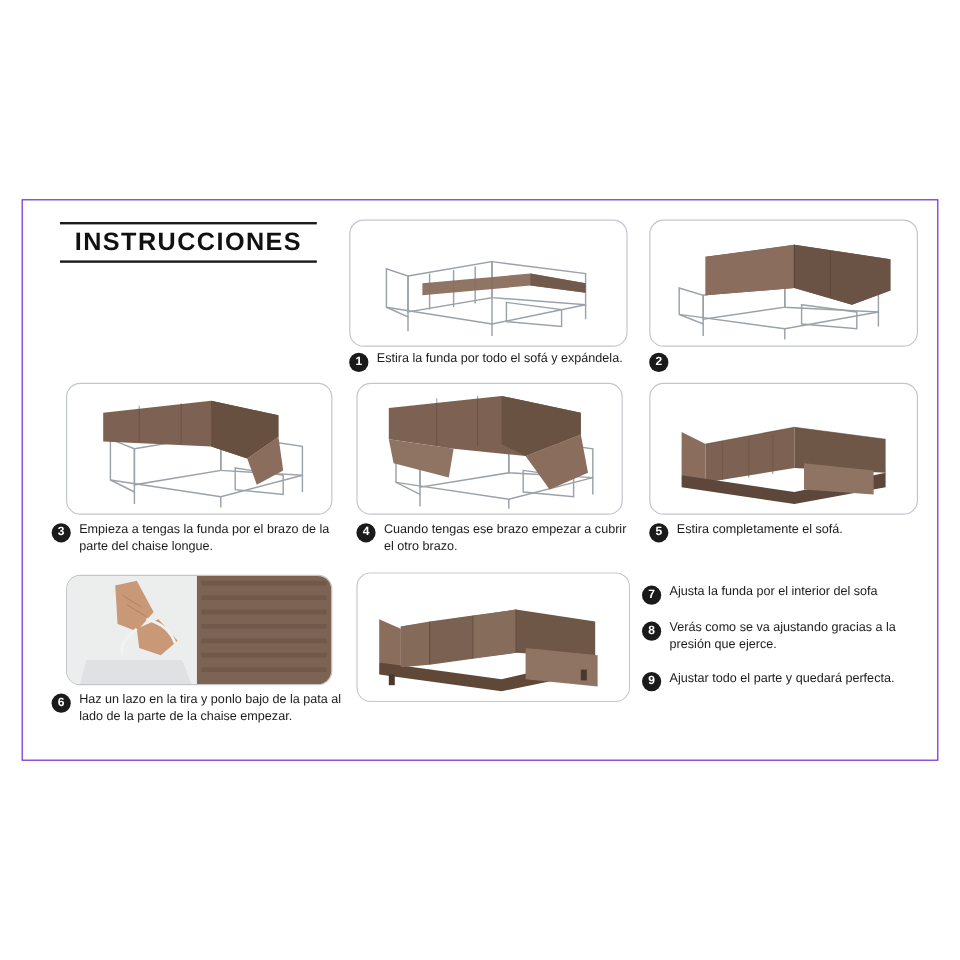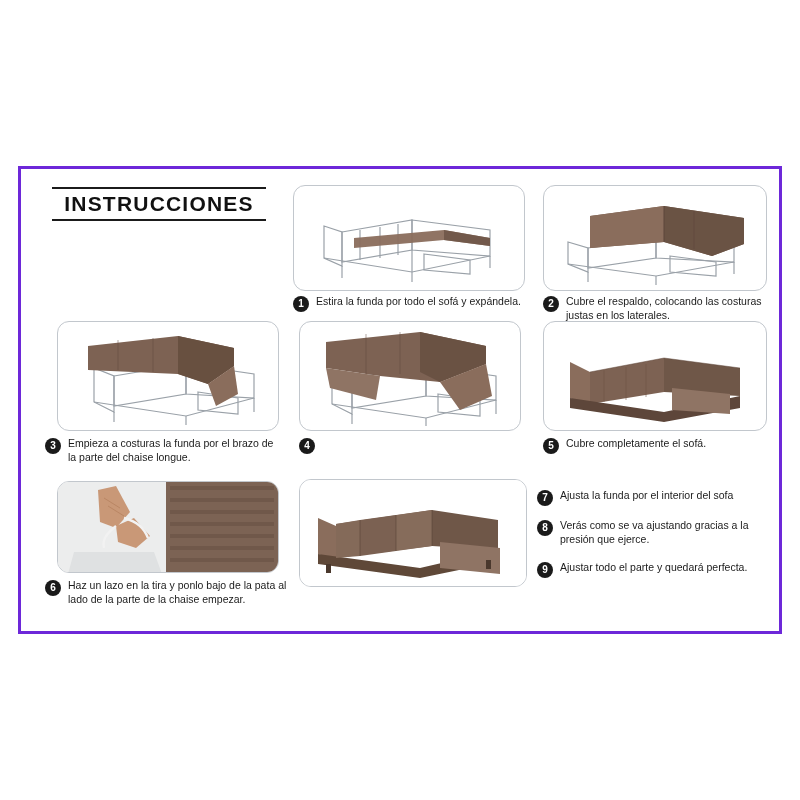--- a/index.html
+++ b/index.html
@@ -13,21 +13,21 @@
     font-family: "Liberation Sans", sans-serif;
     overflow: hidden;
   }
   #sheet {
     position: absolute;
     left: 18px;
     top: 166px;
     width: 764px;
     height: 468px;
     background: #ffffff;
-    border: 3px solid #6d28d9;
+    border: 1px solid #6d28d9;
     box-sizing: border-box;
     padding-left: 44px;
   }
 
   
   .title-block {
     position: absolute;
     left: 18px;
     top: 18px;
     width: 240px;
@@ -140,21 +140,20 @@
         <path d="M120 20 L200 32 L200 58 L168 70 L120 56 Z" fill="#6a5344"></path>
         <path d="M46 30 L120 20 L120 56 L46 62 Z" fill="#8a6d5c"></path>
         <path d="M120 20 L120 56" stroke="#5d463a" stroke-width="1" fill="none"></path>
         <path d="M150 25 L150 63" stroke="#5d463a" stroke-width="0.8" fill="none" opacity="0.7"></path>
       </g>
     </svg>
   </div>
 
   <div class="step" style="left:522px; top:126px; width:224px;">
     <div class="bullet">2</div>
-    <div class="caption">Cubre el respaldo, colocando las costuras  justas en los laterales.</div>
   </div>
 
   <div class="panel" style="left:36px; top:152px; width:222px; height:110px;">
     <svg viewBox="0 0 222 110" width="222" height="110">
       <g fill="none" stroke="#9aa1a8" stroke-width="1.2">
         <path d="M36 46 L36 80 L56 90 L56 54 Z"></path>
         <path d="M56 54 L128 42 L128 72 L56 84 Z"></path>
         <path d="M128 42 L196 52 L196 76 L128 72 Z"></path>
         <path d="M36 80 L128 94 L196 76"></path>
         <path d="M140 70 L180 76 L180 92 L140 88 Z"></path>
@@ -165,21 +164,21 @@
         <path d="M120 14 L176 26 L176 44 L150 62 L120 52 Z" fill="#685040"></path>
         <path d="M150 62 L176 44 L180 72 L158 84 Z" fill="#8a6d5c"></path>
         <path d="M60 48 L60 18" stroke="#5d463a" stroke-width="0.8" fill="none" opacity="0.6"></path>
         <path d="M95 50 L95 16" stroke="#5d463a" stroke-width="0.8" fill="none" opacity="0.6"></path>
       </g>
     </svg>
   </div>
 
   <div class="step" style="left:24px; top:268px; width:236px;">
     <div class="bullet">3</div>
-    <div class="caption">Empieza a costuras la funda por el brazo de la parte del chaise longue.</div>
+    <div class="caption">Empieza a tengas la funda por el brazo de la parte del chaise longue.</div>
   </div>
 
   <div class="panel" style="left:278px; top:152px; width:222px; height:110px;">
     <svg viewBox="0 0 222 110" width="222" height="110">
       <g fill="none" stroke="#9aa1a8" stroke-width="1.2">
         <path d="M32 48 L32 82 L52 92 L52 56 Z"></path>
         <path d="M52 56 L126 44 L126 74 L52 86 Z"></path>
         <path d="M126 44 L196 54 L196 78 L126 74 Z"></path>
         <path d="M32 82 L126 96 L196 78"></path>
         <path d="M138 72 L180 78 L180 94 L138 90 Z"></path>
@@ -191,41 +190,42 @@
         <path d="M140 60 L186 42 L192 74 L160 88 Z" fill="#8a6d5c"></path>
         <path d="M26 46 L80 54 L76 78 L30 66 Z" fill="#8f7464"></path>
         <path d="M66 12 L66 52" stroke="#5d463a" stroke-width="0.8" fill="none" opacity="0.6"></path>
         <path d="M100 10 L100 52" stroke="#5d463a" stroke-width="0.8" fill="none" opacity="0.6"></path>
       </g>
     </svg>
   </div>
 
   <div class="step" style="left:278px; top:268px; width:228px;">
     <div class="bullet">4</div>
+    <div class="caption">Cuando tengas ese brazo empezar a cubrir el otro brazo.</div>
   </div>
 
   <div class="panel" style="left:522px; top:152px; width:224px; height:110px;">
     <svg viewBox="0 0 224 110" width="224" height="110">
       <g>
         <path d="M26 40 L26 76 L46 86 L46 50 Z" fill="#8a6d5c"></path>
         <path d="M46 50 L120 36 L120 70 L46 82 Z" fill="#7d6253"></path>
         <path d="M120 36 L196 46 L196 74 L120 70 Z" fill="#6f5748"></path>
         <path d="M26 76 L120 90 L196 74 L196 86 L120 100 L26 86 Z" fill="#5d463a"></path>
         <path d="M128 66 L186 72 L186 92 L128 88 Z" fill="#8f7464"></path>
         <path d="M60 48 L60 80 M82 45 L82 78 M102 42 L102 75" stroke="#6b5445" stroke-width="0.8" fill="none" opacity="0.7"></path>
       </g>
       <g fill="none" stroke="#5d463a" stroke-width="0.9" opacity="0.55">
         <path d="M46 50 L120 36 M120 36 L196 46"></path>
       </g>
     </svg>
   </div>
 
   <div class="step" style="left:522px; top:268px; width:224px;">
     <div class="bullet">5</div>
-    <div class="caption">Cubre completamente el sofá.</div>
+    <div class="caption">Estira completamente el sofá.</div>
   </div>
 
   <div class="panel" style="left:36px; top:312px; width:222px; height:92px;">
     <svg viewBox="0 0 222 92" width="222" height="92">
       <rect x="0" y="0" width="222" height="92" fill="#e9eaea"></rect>
       <rect x="108" y="0" width="114" height="92" fill="#7c6354"></rect>
       <g opacity="0.35" fill="#5d463a">
         <rect x="112" y="4" width="104" height="4"></rect>
         <rect x="112" y="16" width="104" height="4"></rect>
         <rect x="112" y="28" width="104" height="4"></rect>

